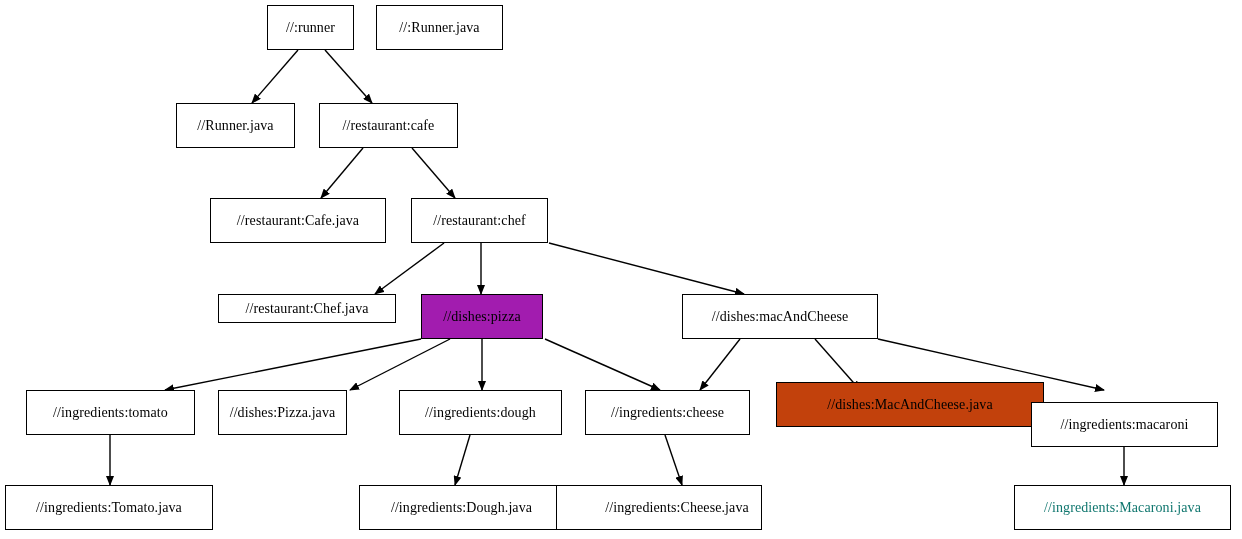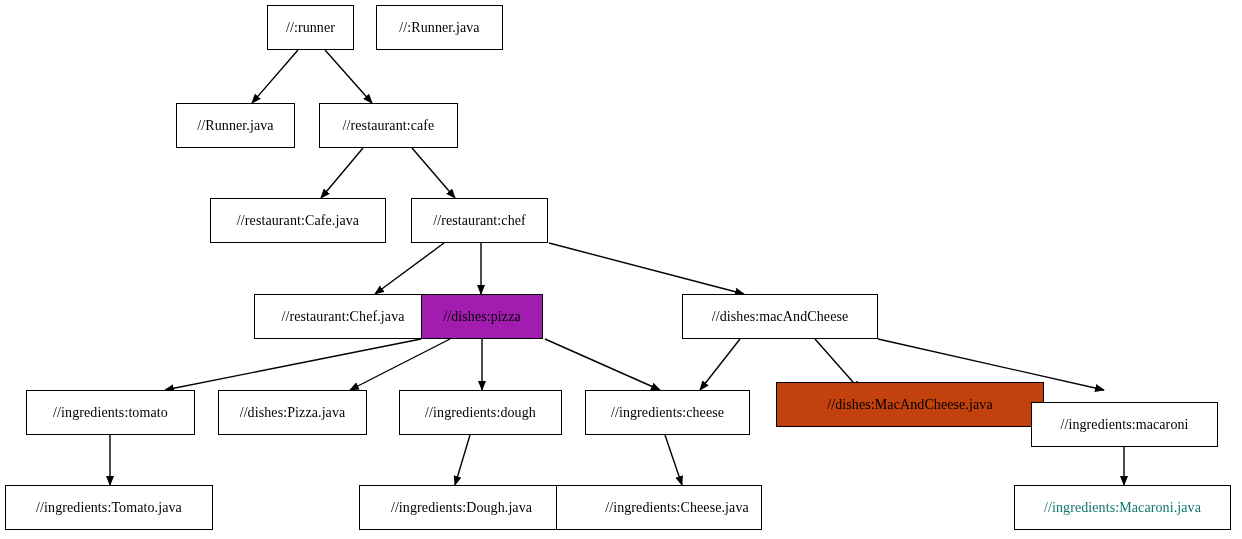--- a/index.html
+++ b/index.html
@@ -94,33 +94,33 @@
       </div>
       <div class="graph-node" style="left: 319px; top: 103px; width: 139px; height: 45px; border-color: rgb(0, 0, 0); background: rgb(255, 255, 255); align-items: center;">
         <span class="node-label" style="color: rgb(0, 0, 0);">//restaurant:cafe</span>
       </div>
       <div class="graph-node" style="left: 210px; top: 198px; width: 176px; height: 45px; border-color: rgb(0, 0, 0); background: rgb(255, 255, 255);">
         <span class="node-label" style="color: rgb(0, 0, 0);">//restaurant:Cafe.java</span>
       </div>
       <div class="graph-node" style="left: 411px; top: 198px; width: 137px; height: 45px; border-color: rgb(0, 0, 0); background: rgb(255, 255, 255);">
         <span class="node-label" style="color: rgb(0, 0, 0);">//restaurant:chef</span>
       </div>
-      <div class="graph-node" style="left: 218px; top: 294px; width: 178px; height: 45px; border-color: rgb(0, 0, 0); background: rgb(255, 255, 255); margin-left: 36px;">
+      <div class="graph-node" style="left: 218px; top: 294px; width: 178px; height: 29px; border-color: rgb(0, 0, 0); background: rgb(255, 255, 255);">
         <span class="node-label" style="color: rgb(0, 0, 0);">//restaurant:Chef.java</span>
       </div>
       <div class="graph-node" style="left: 421px; top: 294px; width: 122px; height: 45px; border-color: rgb(0, 0, 0); background: #a21caf;">
         <span class="node-label" style="color: rgb(0, 0, 0);">//dishes:pizza</span>
       </div>
       <div class="graph-node" style="left: 682px; top: 294px; width: 196px; height: 45px; border-color: rgb(0, 0, 0); background: rgb(255, 255, 255);">
         <span class="node-label" style="color: rgb(0, 0, 0);">//dishes:macAndCheese</span>
       </div>
       <div class="graph-node" style="left: 26px; top: 390px; width: 169px; height: 45px; border-color: rgb(0, 0, 0); background: rgb(255, 255, 255);">
         <span class="node-label" style="color: rgb(0, 0, 0);">//ingredients:tomato</span>
       </div>
-      <div class="graph-node" style="left: 218px; top: 390px; width: 149px; height: 45px; border-color: rgb(0, 0, 0); background: rgb(255, 255, 255); text-align: center;">
+      <div class="graph-node" style="left: 218px; top: 390px; width: 129px; height: 45px; border-color: rgb(0, 0, 0); background: rgb(255, 255, 255); text-align: center;">
         <span class="node-label" style="color: rgb(0, 0, 0);">//dishes:Pizza.java</span>
       </div>
       <div class="graph-node" style="left: 399px; top: 390px; width: 163px; height: 45px; border-color: rgb(0, 0, 0); background: rgb(255, 255, 255);">
         <span class="node-label" style="color: rgb(0, 0, 0);">//ingredients:dough</span>
       </div>
       <div class="graph-node" style="left: 585px; top: 390px; width: 165px; height: 45px; border-color: rgb(0, 0, 0); background: rgb(255, 255, 255);">
         <span class="node-label" style="color: rgb(0, 0, 0);">//ingredients:cheese</span>
       </div>
       <div class="graph-node" style="left: 776px; top: 382px; width: 268px; height: 45px; border-color: rgb(0, 0, 0); background: #c2410c;">
         <span class="node-label" style="color: rgb(0, 0, 0);">//dishes:MacAndCheese.java</span>

